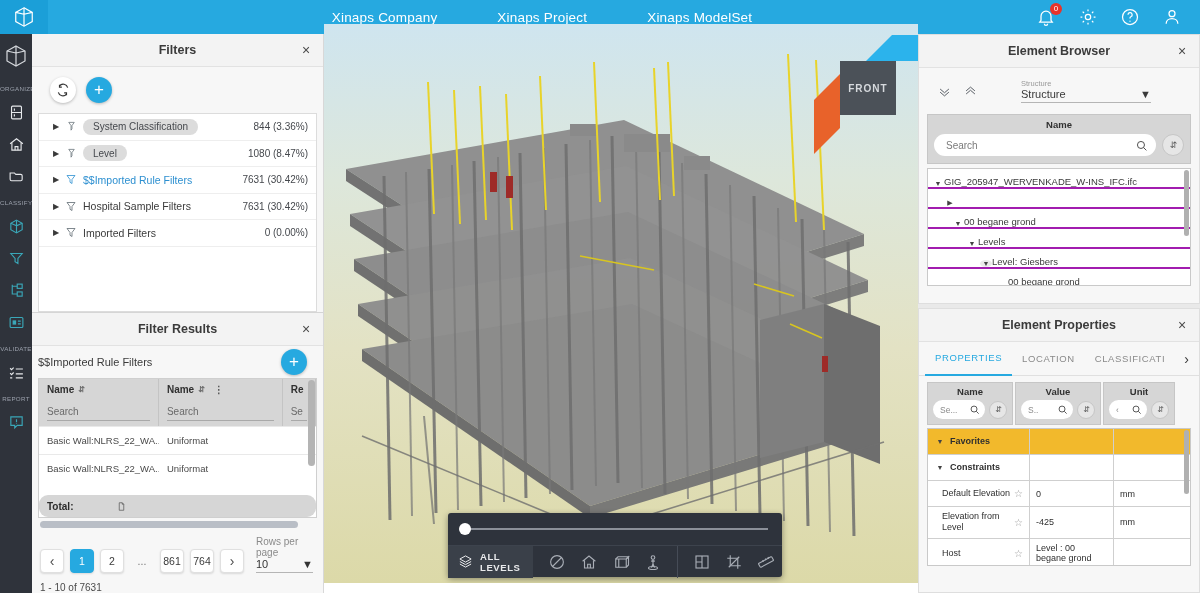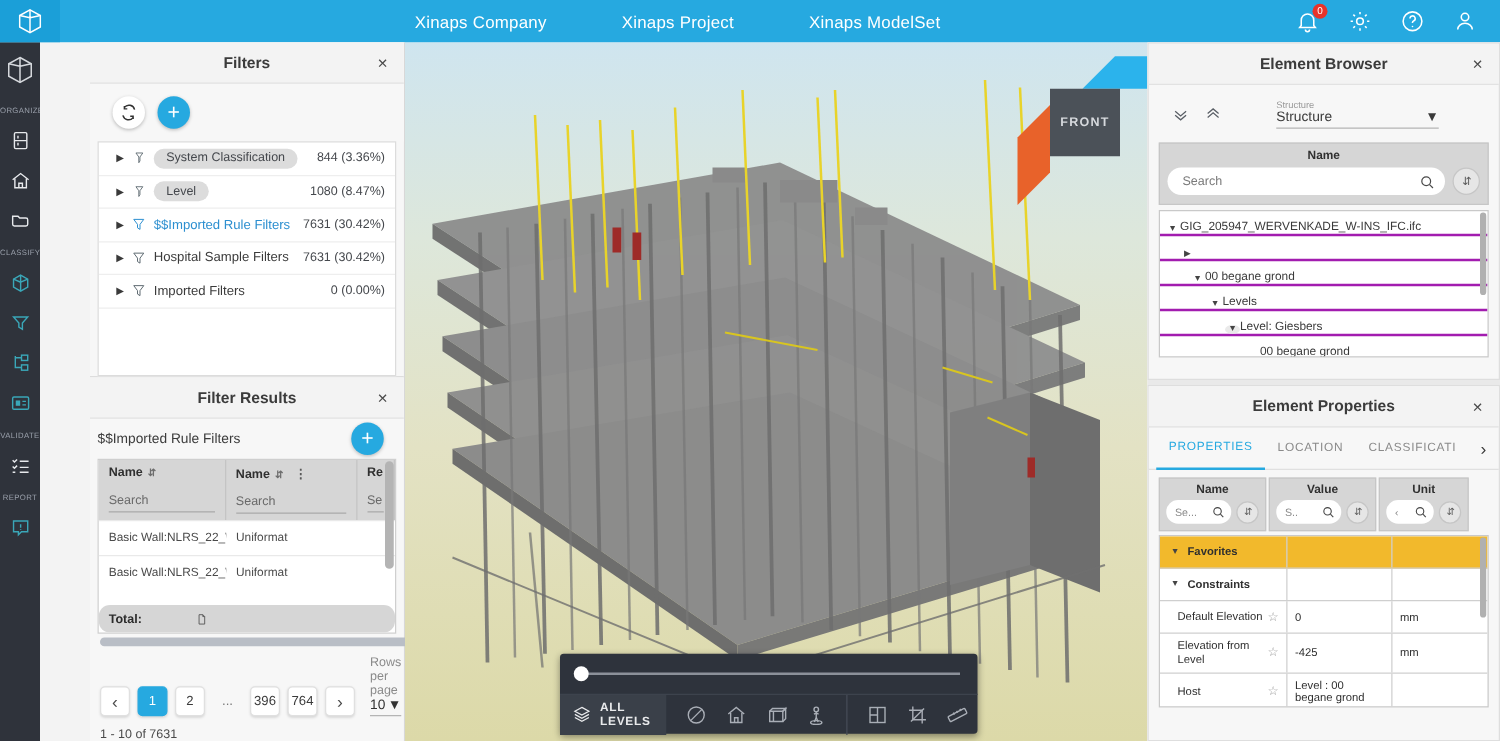--- a/index.html
+++ b/index.html
@@ -48,21 +48,21 @@
     width: 20px; height: 20px; margin: 6px 0; cursor: pointer;
     display: flex; align-items: center; justify-content: center;
   }
   .rail-ic.teal { color: #3aa7b8; }
   .rail-ic.white { color: #e7e9ec; }
 
   
   .leftcol {
     position: absolute; left: 32px; top: 34px; width: 292px; height: 559px;
     background: #f3f3f3; border-right: 1px solid #d8d8d8;
-    display: flex; flex-direction: column; padding-left: 40px;
+    display: flex; flex-direction: column;
   }
   .panel { background: #f7f7f7; display: flex; flex-direction: column; }
   .panel-head {
     position: relative; height: 33px; background: #f3f3f3;
     display: flex; align-items: center; justify-content: center;
     border-bottom: 1px solid #e2e2e2;
   }
   .panel-title { font-size: 12.5px; color: #3b3b3b; font-weight: 600; }
   .panel-x {
     position: absolute; right: 10px; top: 9px; width: 14px; height: 14px;
@@ -148,21 +148,21 @@
   .rpp { margin-left: 6px; width: 74px; }
   .rpp-label { font-size: 10px; color: #8a8a8a; }
   .rpp-val {
     display: flex; align-items: center; justify-content: space-between;
     font-size: 11px; color: #333; border-bottom: 1px solid #b5b5b5; padding-bottom: 2px;
   }
   .range { font-size: 10px; color: #4a4a4a; padding: 9px 0 0 8px; }
 
   
   .viewport {
-    position: absolute; left: 324px; top: 34px; width: 594px; height: 559px;
+    position: absolute; left: 324px; top: 24px; width: 594px; height: 559px;
     overflow: hidden;
     background: linear-gradient(to bottom, #cfe5ef 0%, #dde7db 28%, #e3e2c4 58%, #dcd9a8 100%);
   }
   .vcube { position: absolute; right: 8px; top: 11px; width: 96px; height: 86px; }
   .cube-front {
     position: absolute; left: 26px; top: 26px; width: 56px; height: 54px;
     background: #4b5158; display: flex; align-items: center; justify-content: center;
     color: #d6d9dd; font-size: 10px; letter-spacing: 1px; font-weight: 600;
   }
   .cube-top {
@@ -522,21 +522,21 @@
         <div class="vscroll"></div>
       </div>
 
       <div class="hscroll"></div>
 
       <div class="pager">
         <div class="pg arrow">‹</div>
         <div class="pg active">1</div>
         <div class="pg">2</div>
         <div class="pg dots">...</div>
-        <div class="pg">396</div>
+        <div class="pg">861</div>
         <div class="pg">764</div>
         <div class="pg arrow">›</div>
         <div class="rpp">
           <div class="rpp-label">Rows per page</div>
           <div class="rpp-val">
             <span>10</span>
             <span>▼</span>
           </div>
         </div>
       </div>

